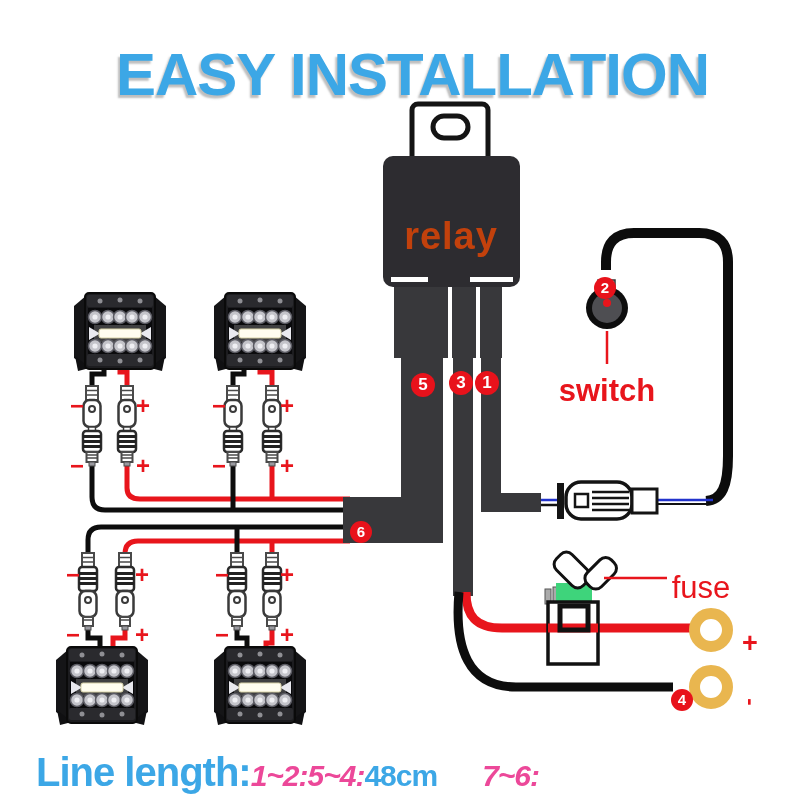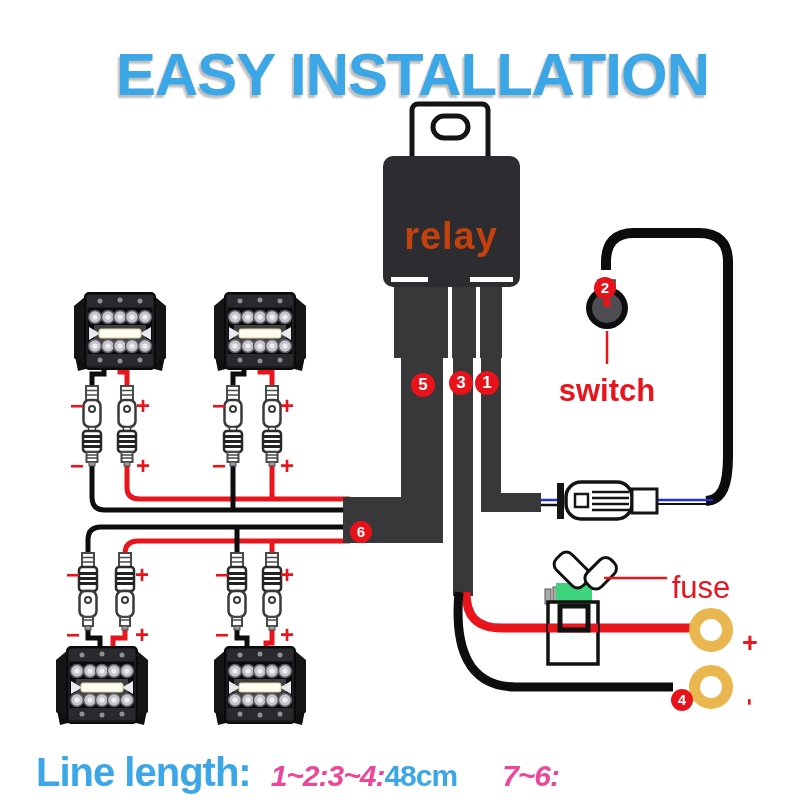--- a/index.html
+++ b/index.html
@@ -19,21 +19,21 @@
   .marker{position:absolute;transform:translate(-50%,-50%);width:24px;height:24px;
          border-radius:50%;background:#E8121B;color:#fff;font-size:17px;line-height:24px;
          font-weight:bold;text-align:center;}
   .marker.sm{width:22px;height:22px;font-size:15px;line-height:22px;}
   .sign{position:absolute;transform:translate(-50%,-50%);color:#E8151C;
          font-size:24px;font-weight:bold;line-height:1;}
   .sign.big{font-size:27px;}
   .sign.tick{transform:translate(-50%,-50%) rotate(90deg);font-size:22px;}
   .linerow{position:absolute;left:36px;top:736px;display:flex;align-items:baseline;
          white-space:nowrap;font-weight:bold;}
-  .linerow .head{font-size:40px;color:#3CA7E6;letter-spacing:-1px;margin-right:20px;}
+  .linerow .head{font-size:40px;color:#3CA7E6;letter-spacing:-1px;margin-right:0;}
   .linerow .pair{font-size:30px;color:#ec4899;letter-spacing:-1px;font-style:italic;}
   .linerow .val{font-size:30px;color:#3CA7E6;letter-spacing:-1px;margin-right:5px;}
   .linerow .gap{display:inline-block;width:40px;}
 </style>
 </head>
 <body>
 
 <div class="stage">
 
 <svg width="800" height="800" viewBox="0 0 800 800">
@@ -243,20 +243,20 @@
   <span class="sign" style="left:142px;top:621px;">+</span>
   <span class="sign" style="left:222px;top:621px;">−</span>
   <span class="sign" style="left:287px;top:621px;">+</span>
 
   <span class="sign big" style="left:750px;top:629px;">+</span>
   <span class="sign tick" style="left:751px;top:688px;">-</span>
 
   <div class="linerow">
     <span class="head">Line length:</span>
     <span class="pair">1~2:</span>
-    <span class="pair">3~4:</span>
+    <span class="pair">5~4:</span>
     <span class="val">48cm</span>
     <span class="gap"></span>
     <span class="pair">7~6:</span>
   </div>
 </div>
 
 </div>
 
 </body></html>

